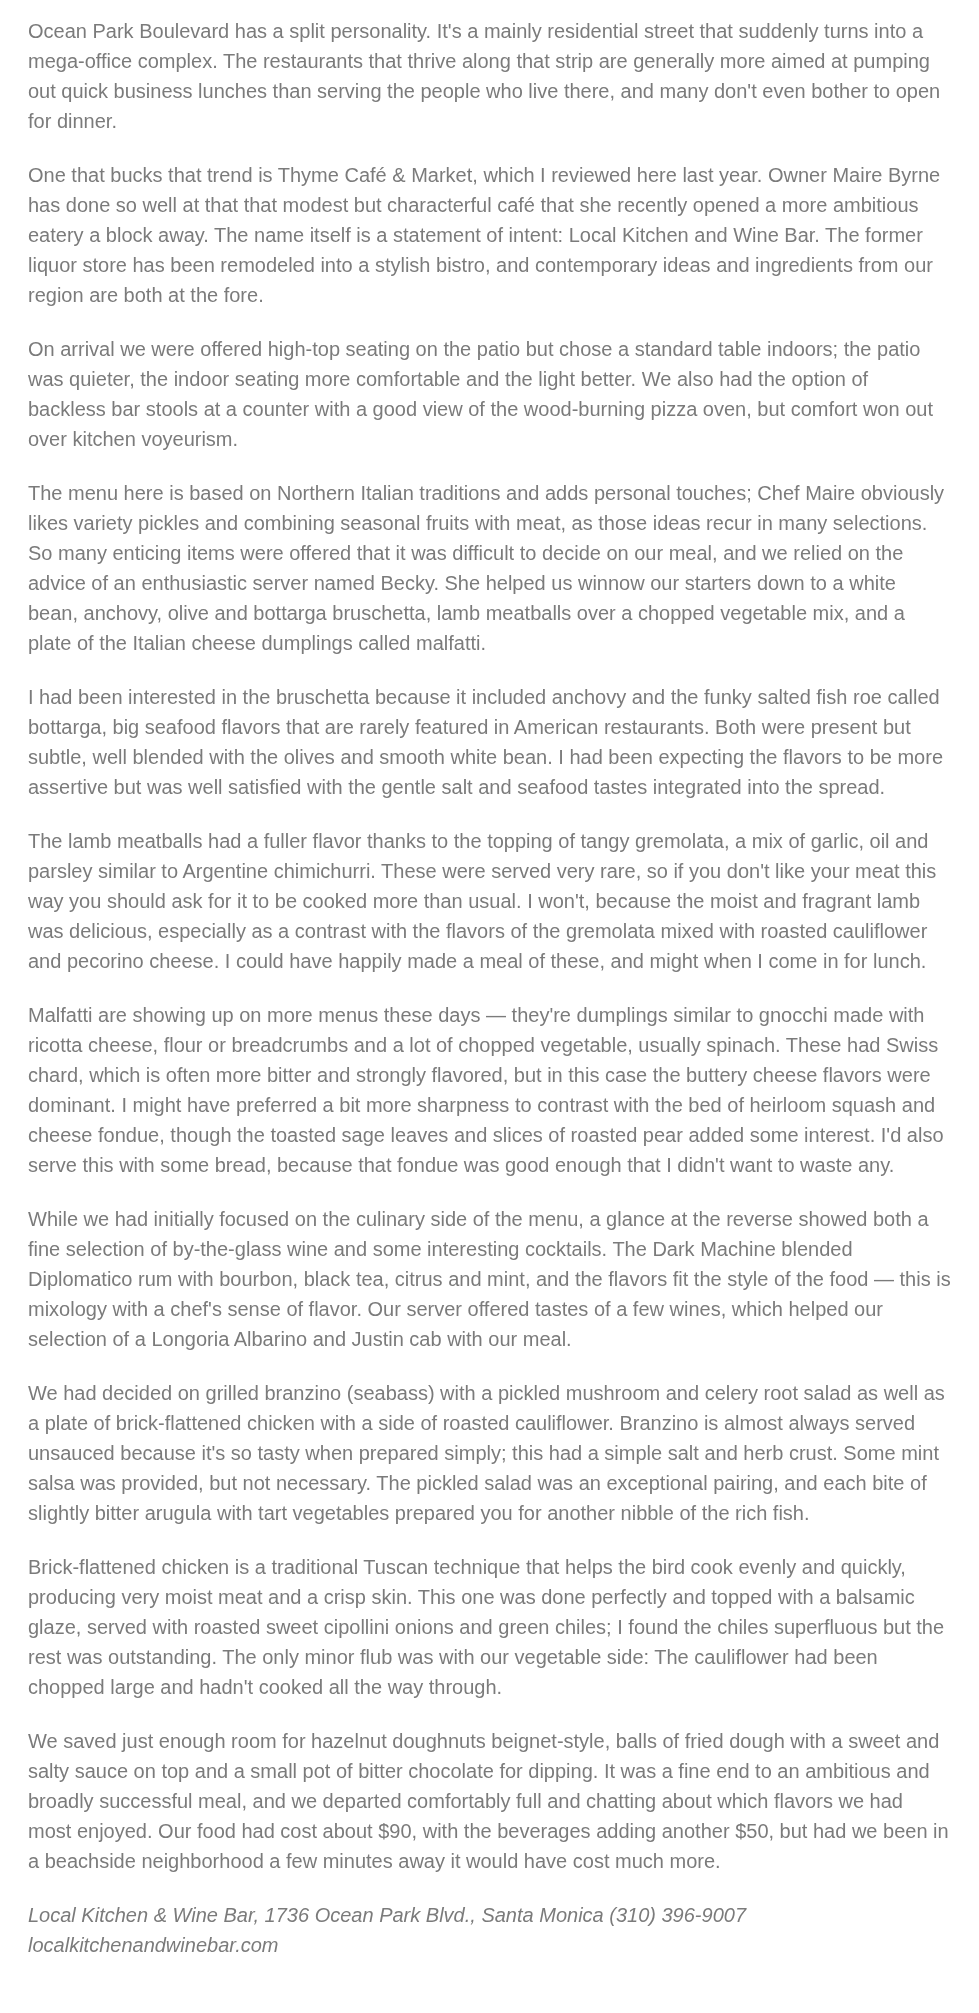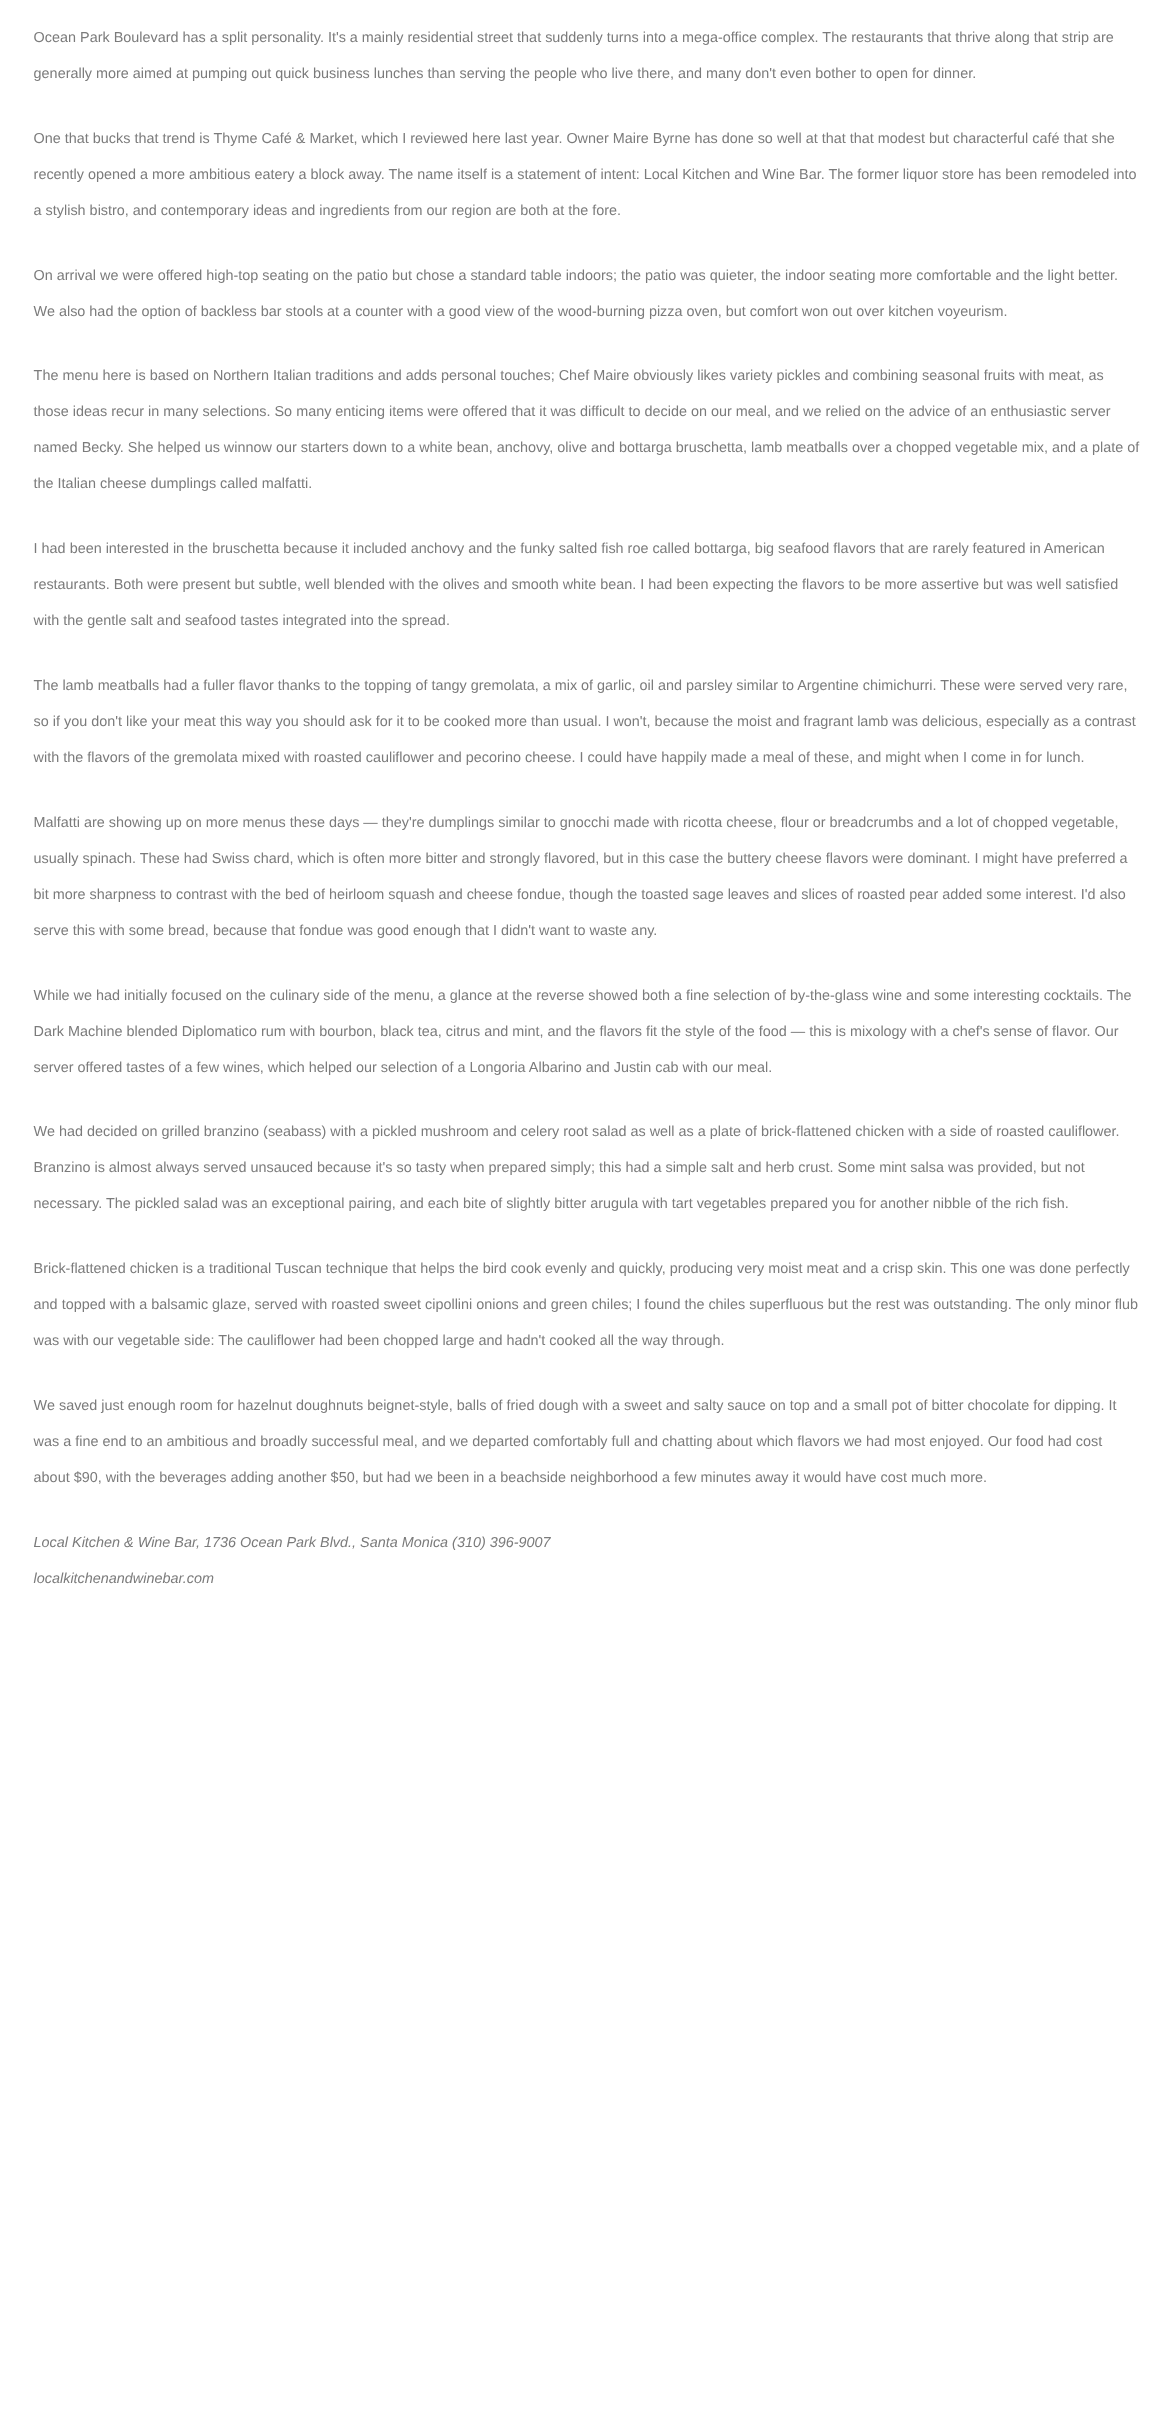--- a/index.html
+++ b/index.html
@@ -5,21 +5,21 @@
   html, body {
     margin: 0;
     padding: 0;
     background: #ffffff;
   }
   .article {
     box-sizing: border-box;
     width: 979px;
     padding: 16px 28px 20px 28px;
     font-family: "Liberation Sans", sans-serif;
-    font-size: 12px;
+    font-size: 20px;
     line-height: 30px;
     color: #7b7b7b;
     background: #ffffff;
   }
   .article .inner {
     max-width: 923px;
   }
   .article p {
     margin: 0 0 24px 0;
   }

